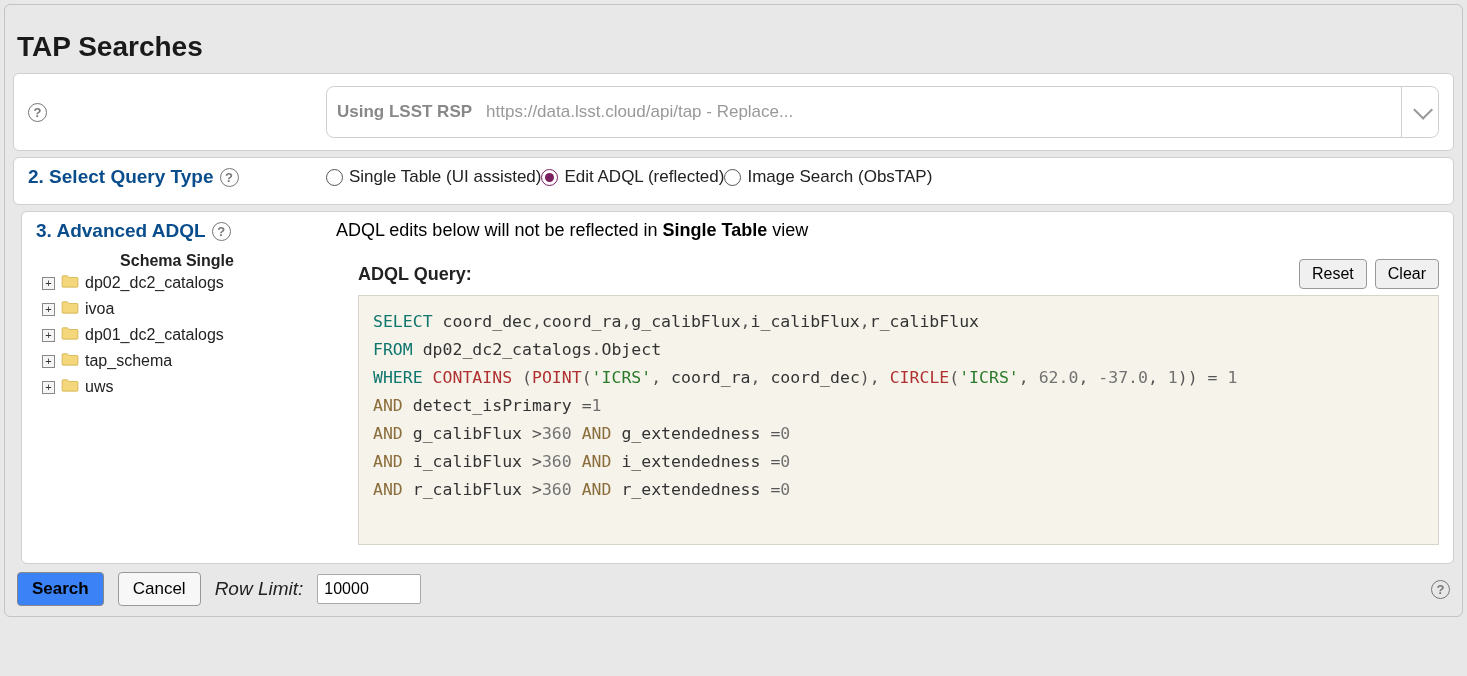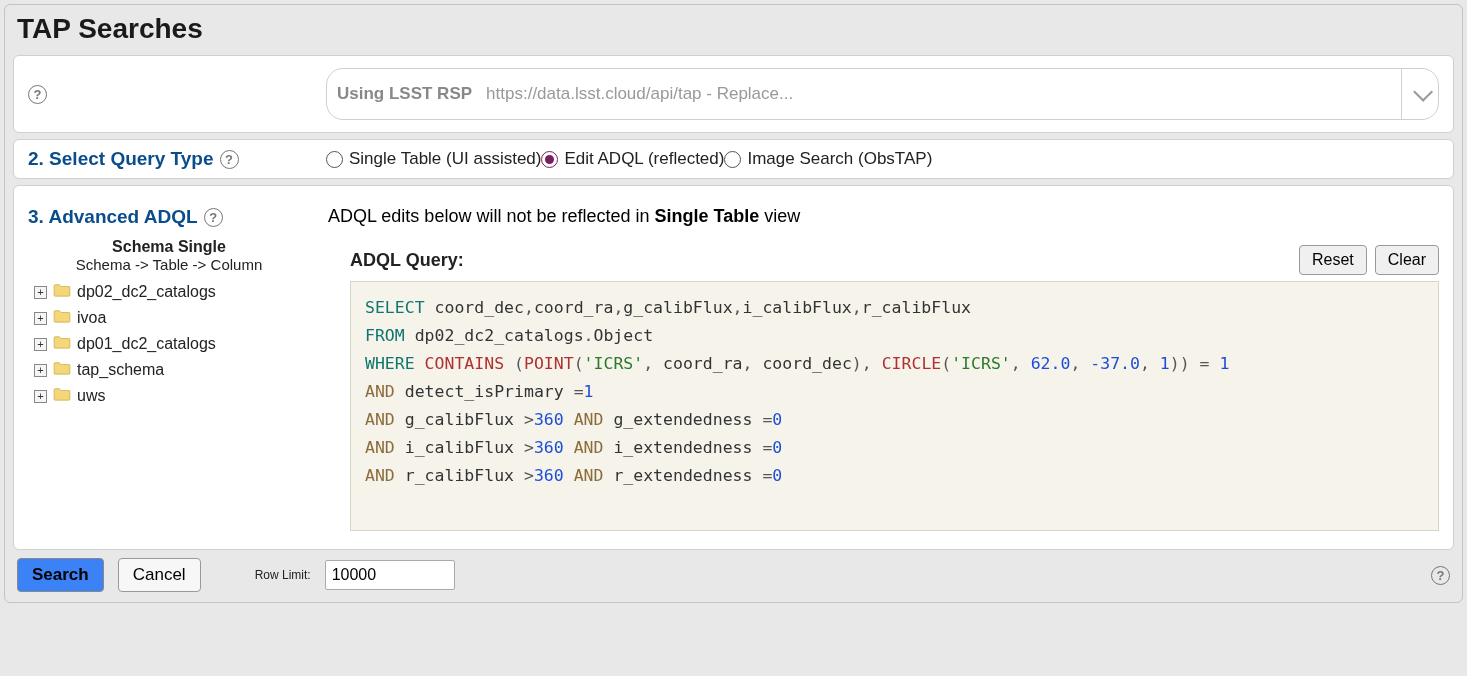--- a/index.html
+++ b/index.html
@@ -13,21 +13,21 @@
   .panel {
     margin: 4px;
     background: #e8e8e8;
     border: 1px solid #c4c4c4;
     border-radius: 6px;
     padding: 2px 8px 8px 8px;
   }
   .title {
     font-size: 28px;
     font-weight: bold;
-    margin: 6px 0 10px 4px;
+    margin: 24px 0 10px 4px;
     color: #1a1a1a;
   }
   .section {
     background: #fff;
     border: 1px solid #d0d0d0;
     border-radius: 6px;
     padding: 12px 14px;
     margin-bottom: 6px;
   }
   .section-row {
@@ -54,21 +54,21 @@
     border-radius: 50%;
     font-size: 13px;
     font-weight: bold;
     color: #777;
     cursor: pointer;
     flex-shrink: 0;
   }
   .select-box {
     flex: 1;
     border: 1px solid #cfcfcf;
-    border-radius: 17px;
+    border-radius: 8px;
     padding: 0 10px;
     height: 52px;
     display: flex;
     align-items: center;
     cursor: pointer;
     background: #fff;
     position: relative;
   }
   .select-label {
     font-weight: bold;
@@ -103,21 +103,22 @@
   }
   .radio.selected { border-color: #7a1f5e; }
   .radio.selected::after {
     content: ""; width: 9px; height: 9px; background: #7a1f5e; border-radius: 50%;
   }
 
   .adql-section {
     background: #fff;
     border: 1px solid #d0d0d0;
     border-radius: 6px;
-    padding: 20px 14px 18px 14px;
+    padding: 8px 14px 18px 14px;
+    margin-left: 8px;
   }
   .adql-header-row {
     display: flex;
     align-items: flex-start;
     gap: 18px;
   }
   .adql-left {
     width: 282px;
     flex-shrink: 0;
   }
@@ -179,21 +180,21 @@
     font-size: 16.5px;
     line-height: 1.7;
     white-space: pre;
     overflow-x: auto;
     min-height: 250px;
   }
   .kw-blue { color: #0f766e; }
   .kw-brown { color: #8a6d3b; }
   .fn { color: #b03030; }
   .str { color: #2a7a2a; }
-  .num { color: #1d4ed8; }
+  .num { color: #737373; }
   .punct { color: #555; }
   .ident { color: #333; }
 
   .bottom-bar {
     display: flex;
     align-items: center;
     gap: 14px;
     padding: 8px 4px 2px 4px;
   }
   .primary-btn {
@@ -206,23 +207,23 @@
     cursor: pointer;
   }
   .cancel-btn {
     padding: 6px 14px;
     border: 1px solid #999;
     border-radius: 4px;
     background: #f7f7f7;
     font-size: 17px;
     cursor: pointer;
   }
-  .rowlimit-label { margin-left: 40px; font-size: 12px; }
+  .rowlimit-label { font-size: 19px; font-style: italic; }
   .rowlimit-input {
-    width: 130px; height: 30px; font-size: 16px; padding: 2px 6px;
+    width: 104px; height: 30px; font-size: 16px; padding: 2px 6px;
     border: 1px solid #aaa; border-radius: 2px;
   }
   .help-right { margin-left: auto; }
 </style>
 </head>
 <body>
 
 <div class="panel">
   <div class="title">TAP Searches</div>
 
@@ -234,21 +235,21 @@
       <div class="select-box">
         <span class="select-label">Using LSST RSP</span>
         <span class="select-url">https://data.lsst.cloud/api/tap - Replace...</span>
         <span class="select-chevron">
           <span class="chevron-down"></span>
         </span>
       </div>
     </div>
   </div>
 
-  <div class="section" style="padding-top:8px;padding-bottom:8px;">
+  <div class="section" style="padding-top:8px;padding-bottom:16px;">
     <div class="section-row">
       <div class="section-label">
         <span>2. Select Query Type</span>
         <span class="help-icon">?</span>
       </div>
       <div class="radio-row">
         <label class="radio-opt">
           <span class="radio"></span>
           <span>Single Table (UI assisted)</span>
         </label>
@@ -265,21 +266,20 @@
   </div>
 
   <div class="adql-section">
     <div class="adql-header-row">
       <div class="adql-left">
         <div class="section-label">
           <span>3. Advanced ADQL</span>
           <span class="help-icon">?</span>
         </div>
         <div class="schema-title">Schema Single</div>
-        <div class="schema-sub">Schema -&gt; Table -&gt; Column</div>
         <div class="tree" id="schema-tree">
             <div class="tree-item">
               <span class="expander">+</span>
               <span><svg class="folder-icon" viewBox="0 0 20 16">
                   <path d="M1 3 L1 14 Q1 15 2 15 L18 15 Q19 15 19 14 L19 5 Q19 4 18 4 L9 4 L7 2 L2 2 Q1 2 1 3 Z" fill="#f3d77a" stroke="#cba63a" stroke-width="0.8"></path>
                 </svg></span>
               <span>dp02_dc2_catalogs</span>
             </div>
             <div class="tree-item">
               <span class="expander">+</span>

